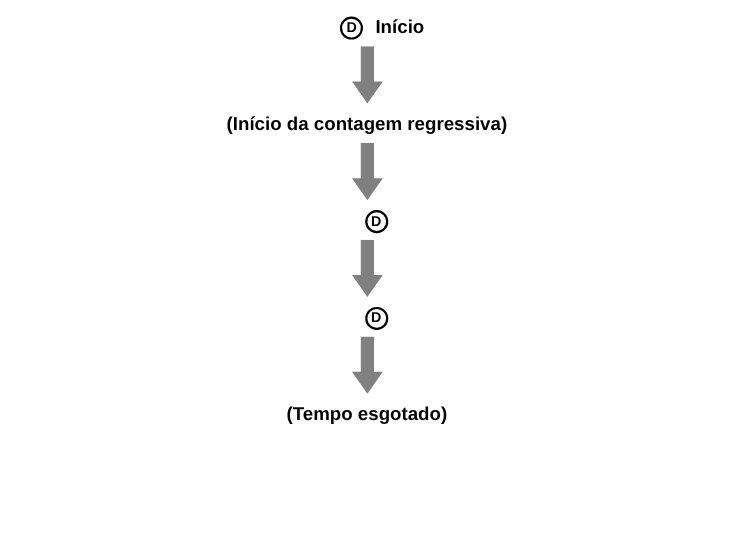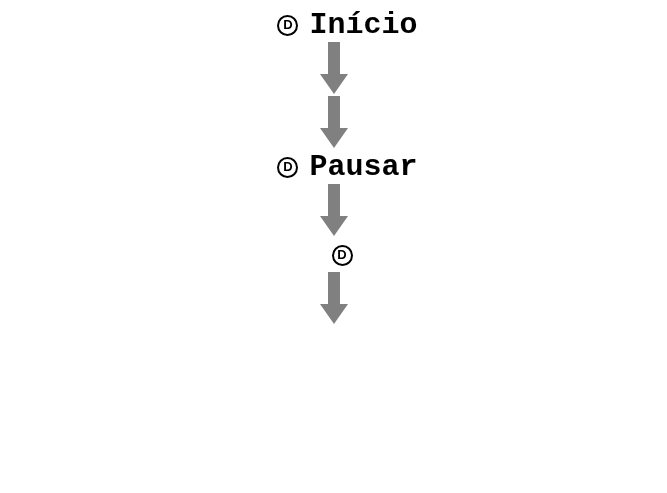--- a/index.html
+++ b/index.html
@@ -43,25 +43,24 @@
     line-height: 1;
     box-sizing: border-box;
     margin-right: 11px;
     flex: 0 0 auto;
   }
   .badge span {
     position: relative;
     top: -0.5px;
   }
   .step-label {
-    font-size: 30px;
+    font-size: 17px;
     font-weight: bold;
     white-space: nowrap;
     letter-spacing: 0px;
-    font-family: Liberation Mono, monospace;
   }
   .arrow-wrap {
     display: flex;
     justify-content: center;
     align-items: center;
     width: 100%;
   }
   .arrow {
     display: block;
   }
@@ -80,46 +79,51 @@
       </span>
     <span class="step-label">Início</span>
   </div>
 
   <div class="arrow-wrap">
     <svg class="arrow" width="40" height="54" viewBox="0 0 40 54">
       <polygon points="14,0 26,0 26,32 34,32 20,52 6,32 14,32" fill="#808080"></polygon>
     </svg>
   </div>
 
-
-  <div class="arrow-wrap">
-    <svg class="arrow" width="40" height="54" viewBox="0 0 40 54">
-      <polygon points="14,0 26,0 26,32 34,32 20,52 6,32 14,32" fill="#808080"></polygon>
-    </svg>
-  </div>
-
-  <div class="step badge-step">
-    <span class="badge">
-        <span>D</span>
-      </span>
-    <span class="step-label">Pausar</span>
+  <div class="step">
+    <span class="step-label">(Início da contagem regressiva)</span>
   </div>
 
   <div class="arrow-wrap">
     <svg class="arrow" width="40" height="54" viewBox="0 0 40 54">
       <polygon points="14,0 26,0 26,32 34,32 20,52 6,32 14,32" fill="#808080"></polygon>
     </svg>
   </div>
 
   <div class="step badge-step">
     <span class="badge">
         <span>D</span>
       </span>
   </div>
 
   <div class="arrow-wrap">
     <svg class="arrow" width="40" height="54" viewBox="0 0 40 54">
       <polygon points="14,0 26,0 26,32 34,32 20,52 6,32 14,32" fill="#808080"></polygon>
     </svg>
   </div>
 
+  <div class="step badge-step">
+    <span class="badge">
+        <span>D</span>
+      </span>
+  </div>
+
+  <div class="arrow-wrap">
+    <svg class="arrow" width="40" height="54" viewBox="0 0 40 54">
+      <polygon points="14,0 26,0 26,32 34,32 20,52 6,32 14,32" fill="#808080"></polygon>
+    </svg>
+  </div>
+
+  <div class="step">
+    <span class="step-label">(Tempo esgotado)</span>
+  </div>
 
 </div>
 
 </body></html>

